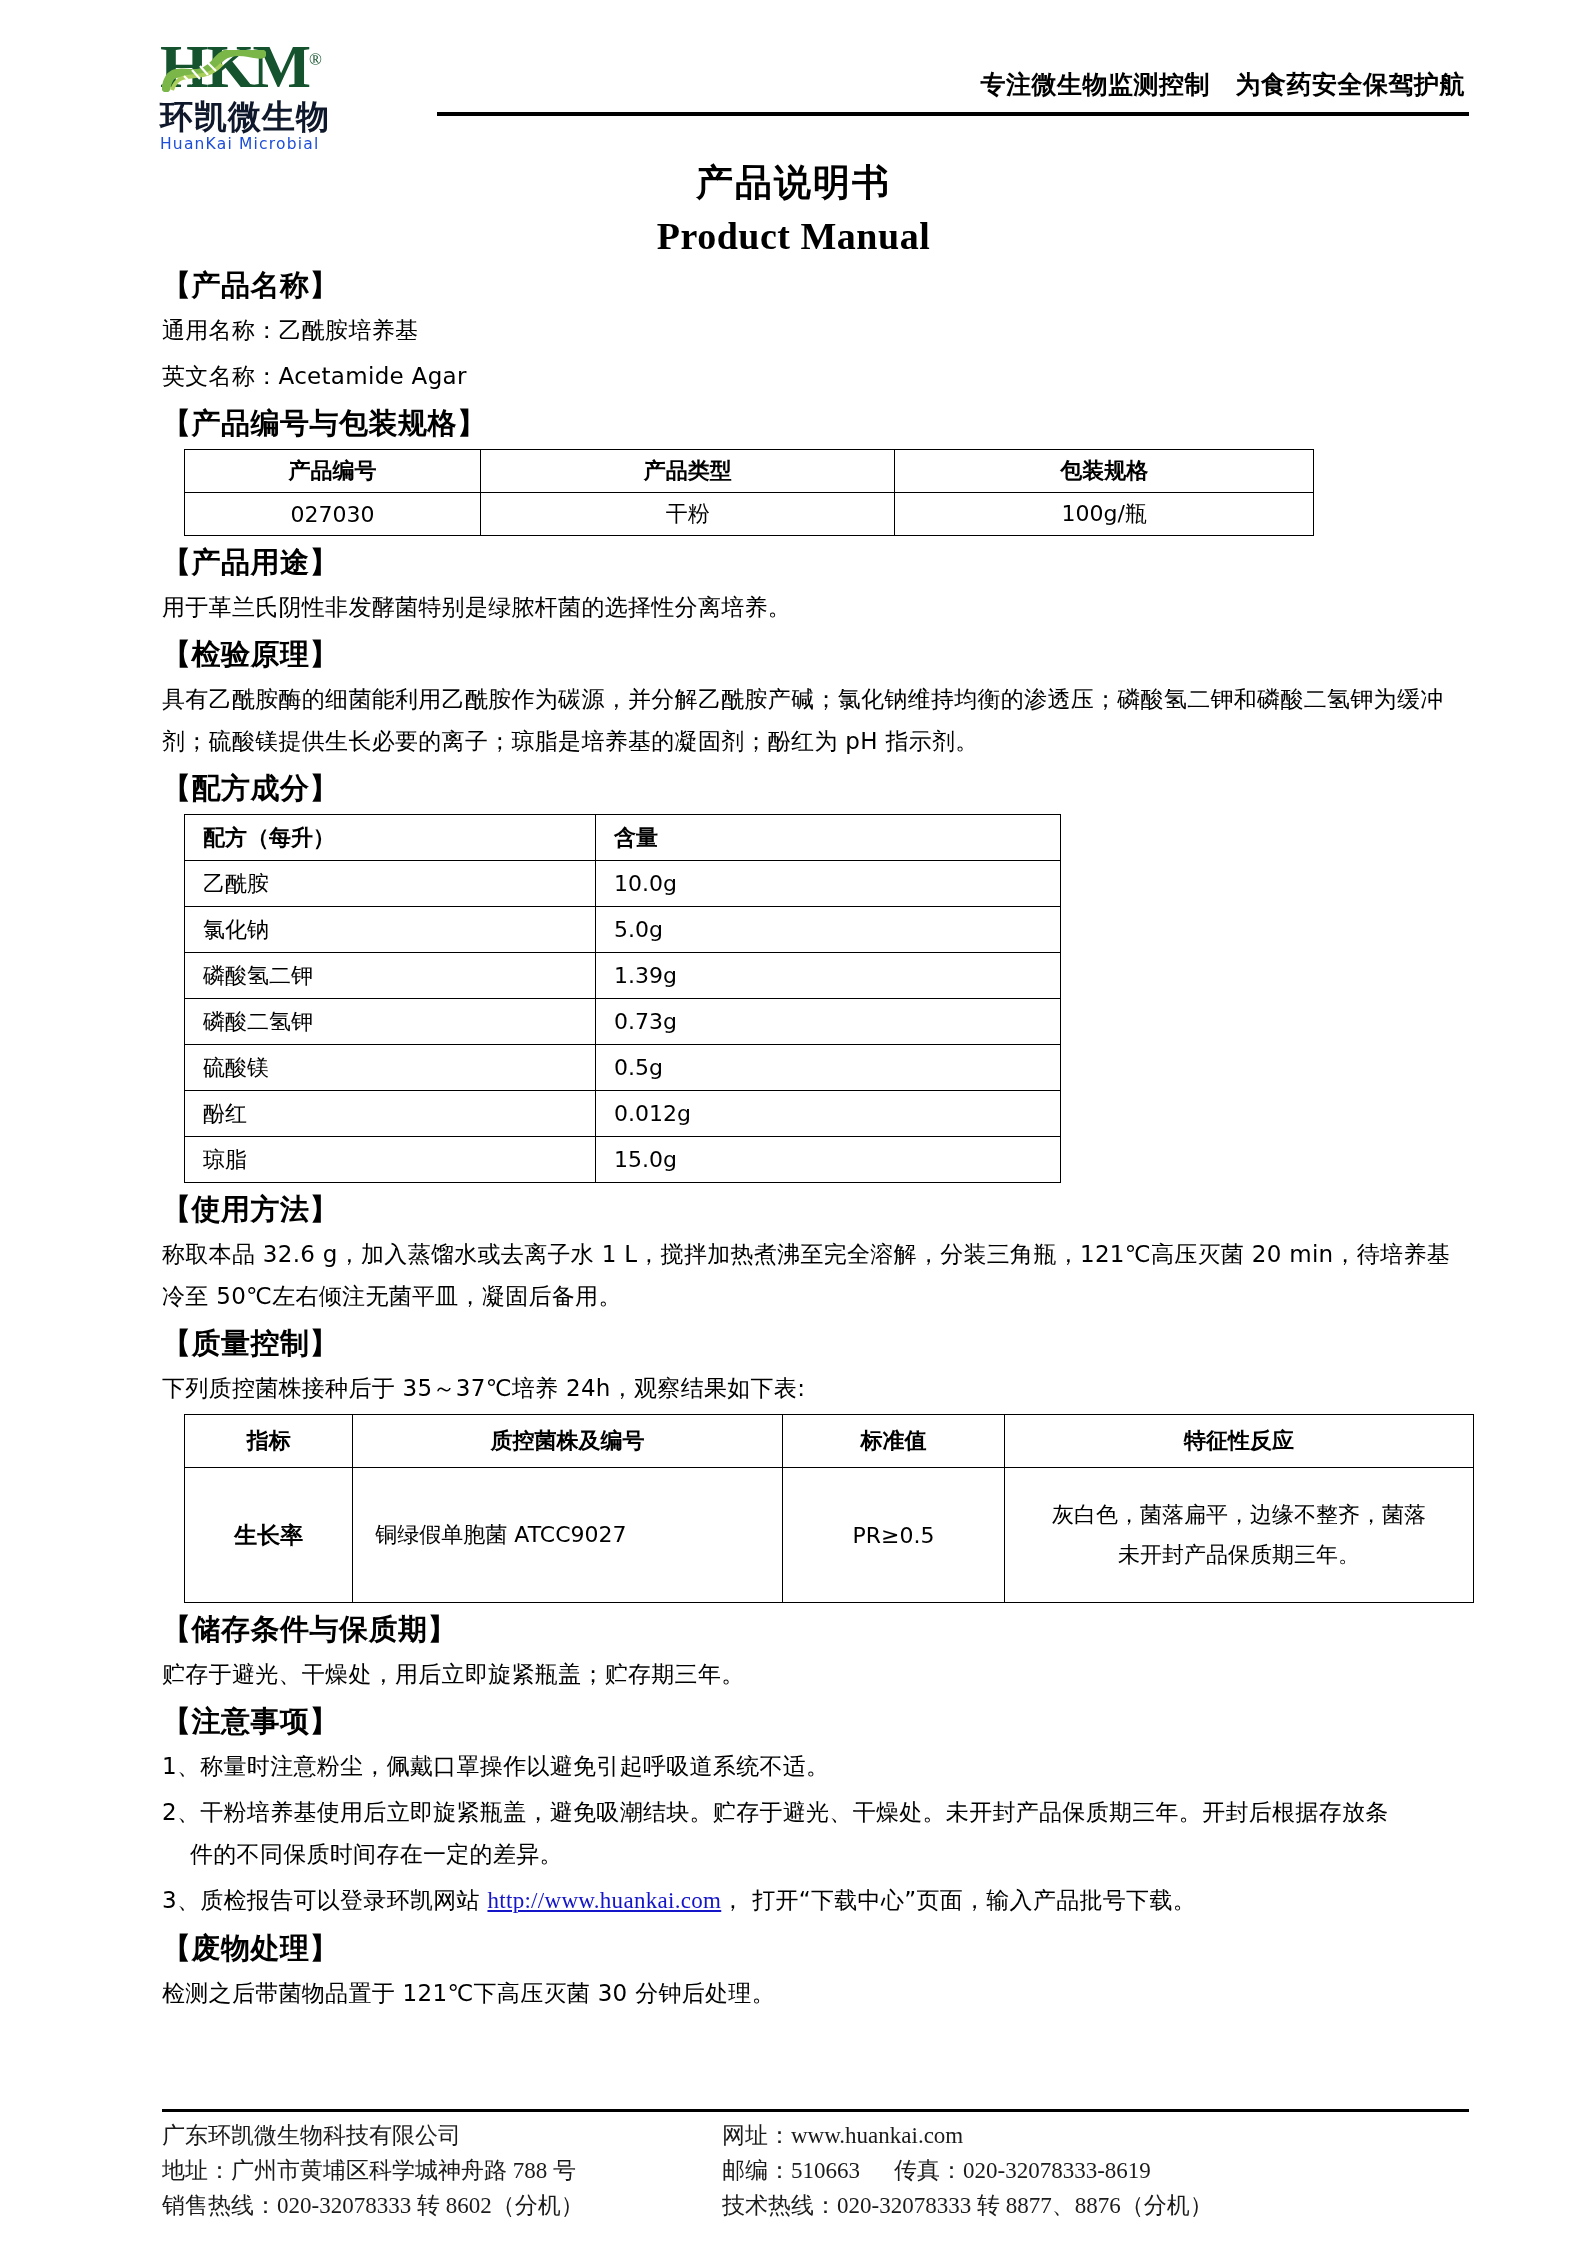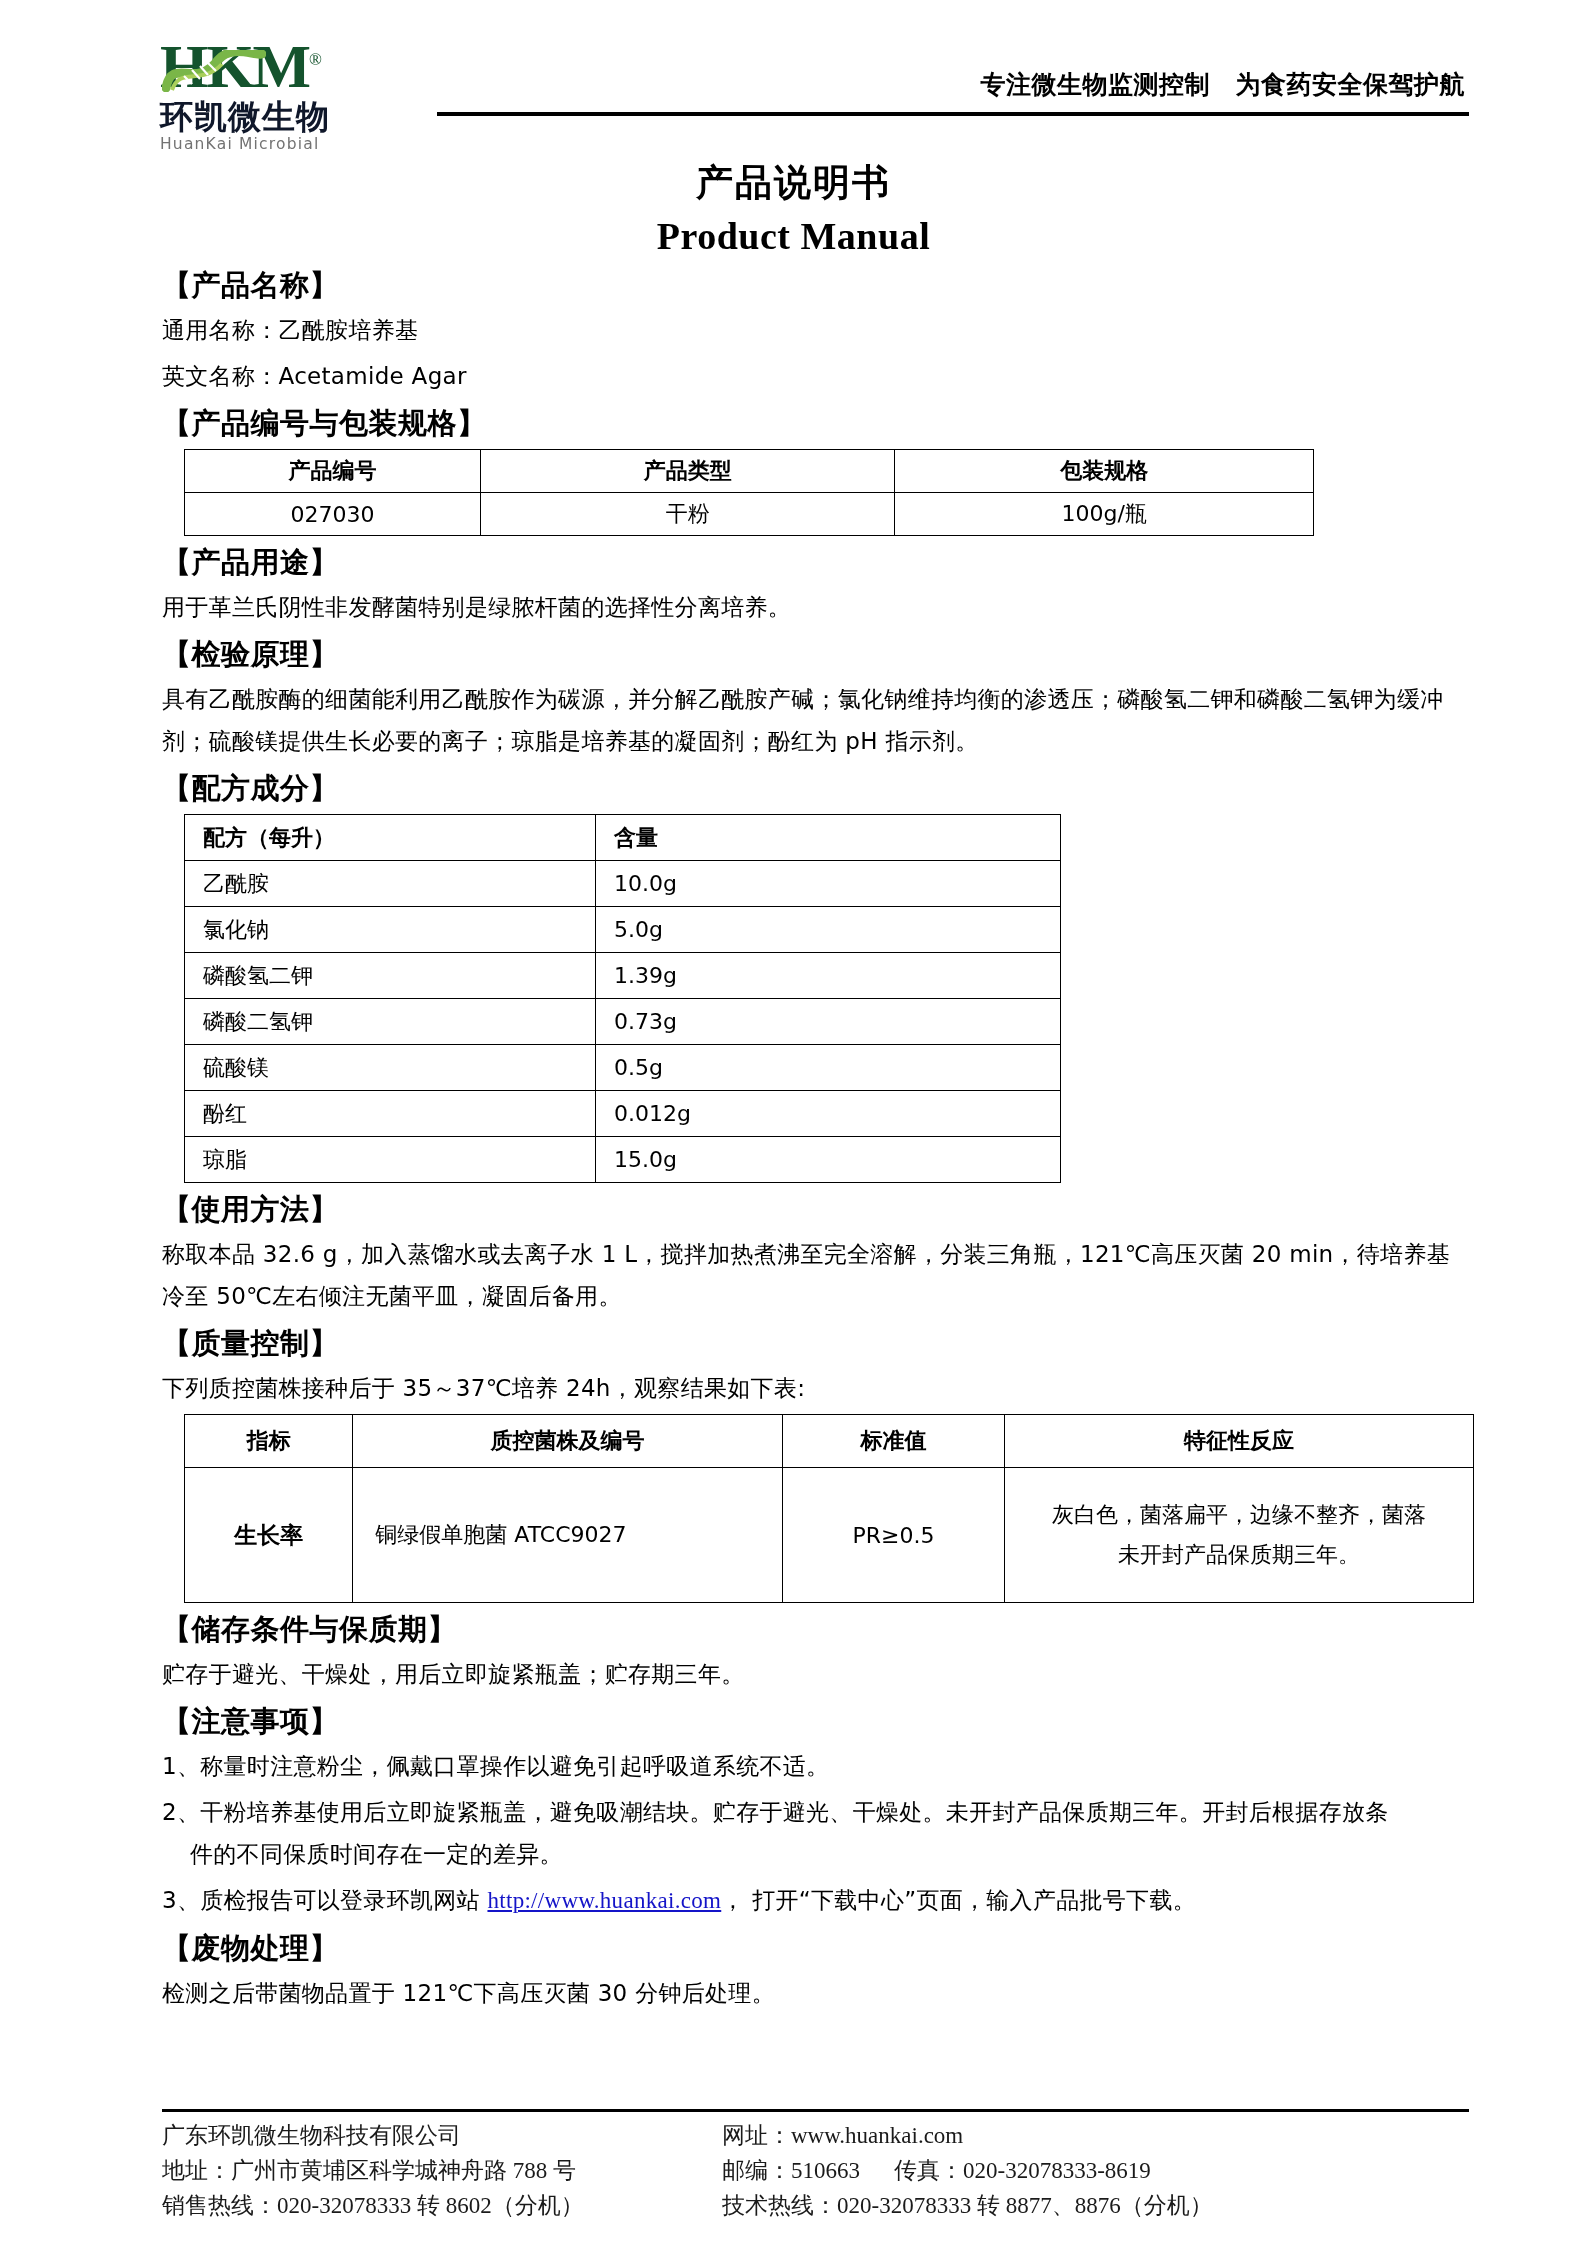--- a/index.html
+++ b/index.html
@@ -65,21 +65,21 @@
     font-size: 33px;
     font-weight: bold;
     color: #0f172a;
     letter-spacing: 1px;
     line-height: 34px;
     margin-top: 8px;
   }
   .logo-en {
     font-family: "DejaVu Sans", sans-serif;
     font-size: 15.5px;
-    color: #737373;
+    color: #1d4ed8;
     letter-spacing: 1.2px;
     line-height: 18px;
     margin-top: 1px;
   }
   .header-tagline {
     position: absolute;
     right: 122px;
     top: 68px;
     font-family: "DejaVu Sans", sans-serif;
     font-size: 25px;

